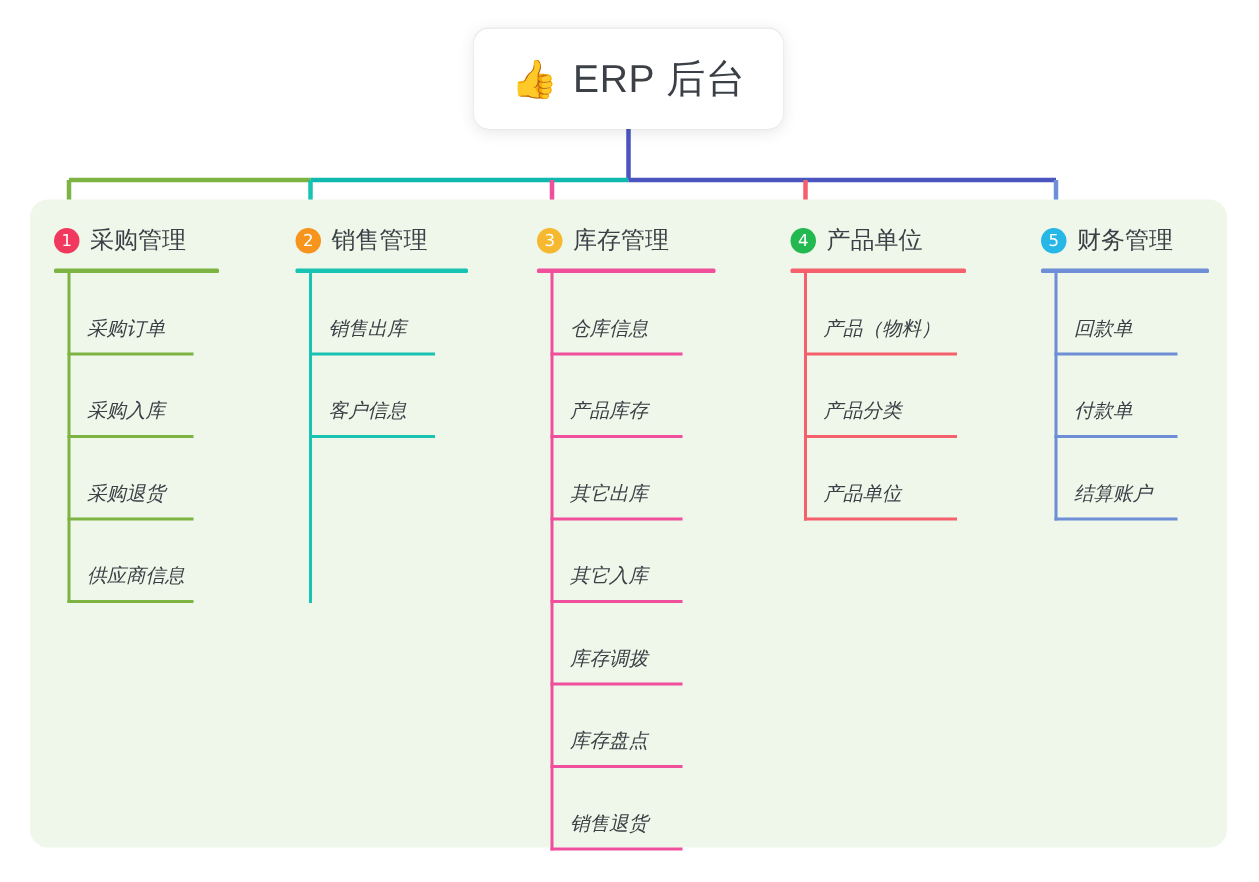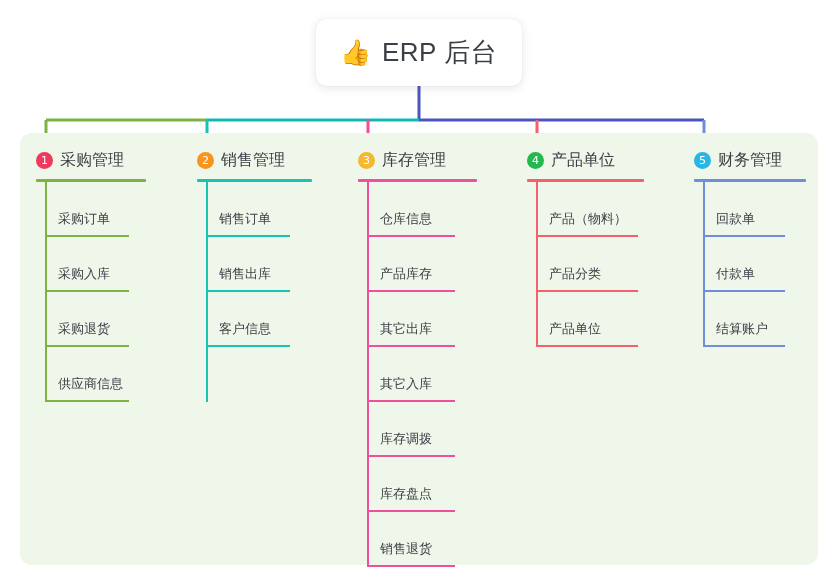--- a/index.html
+++ b/index.html
@@ -114,20 +114,21 @@
   .stem {
     position: absolute;
     left: 9px;
     top: 0;
     width: 2px;
   }
   .item {
     position: relative;
     height: 55px;
     box-sizing: border-box;
+    font-style: italic;
   }
   .item-label {
     position: absolute;
     left: 22px;
     bottom: 9px;
     font-size: 13px;
     color: #3b3f46;
     white-space: nowrap;
   }
   .item-rule {
@@ -194,24 +195,20 @@
       </div>
       <div class="column" style="left: 197px; top: 146px;">
         <div class="col-header">
           <span class="badge" style="background: rgb(247, 148, 30);">2</span>
           <span class="col-title">销售管理</span>
         </div>
         <div class="header-rule" style="width: 115px; background: rgb(25, 195, 180);"></div>
         <div class="items" style="height: 220px;">
           <div class="stem" style="height: 220px; background: rgb(25, 195, 180);"></div>
           <div class="item">
-            <span class="item-label">销售订单</span>
-            <div class="item-rule" style="width: 84px; background: rgb(25, 195, 180);"></div>
-          </div>
-          <div class="item">
             <span class="item-label">销售出库</span>
             <div class="item-rule" style="width: 84px; background: rgb(25, 195, 180);"></div>
           </div>
           <div class="item">
             <span class="item-label">客户信息</span>
             <div class="item-rule" style="width: 84px; background: rgb(25, 195, 180);"></div>
           </div>
         </div>
       </div>
       <div class="column" style="left: 358px; top: 146px;">

